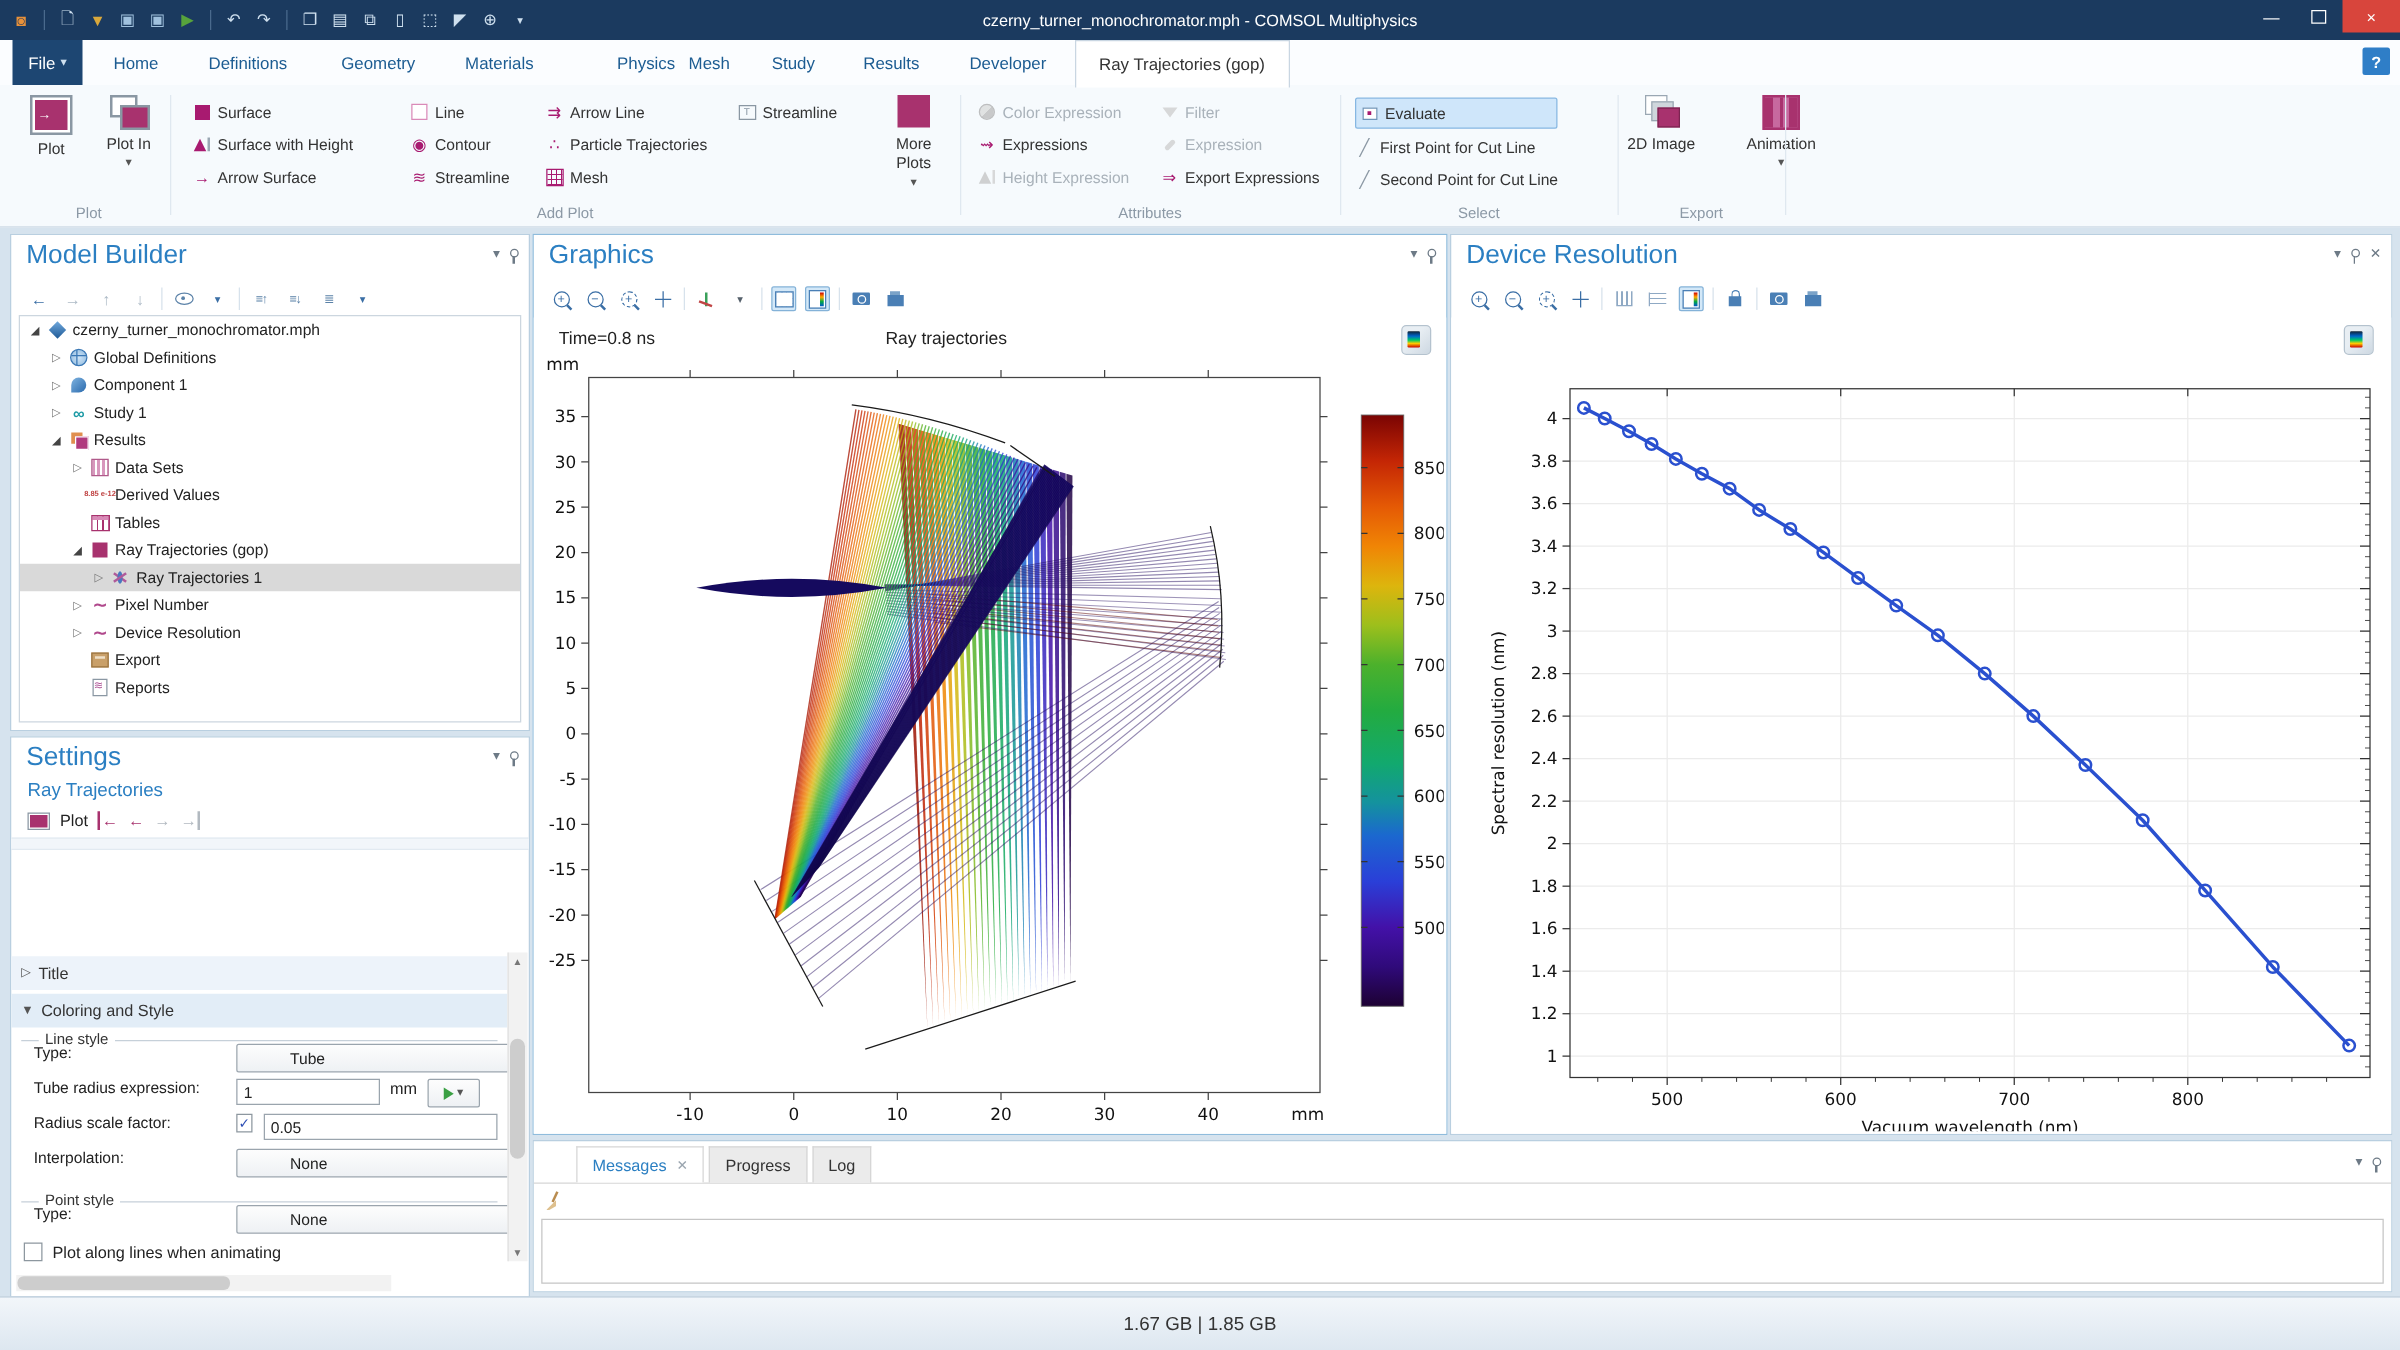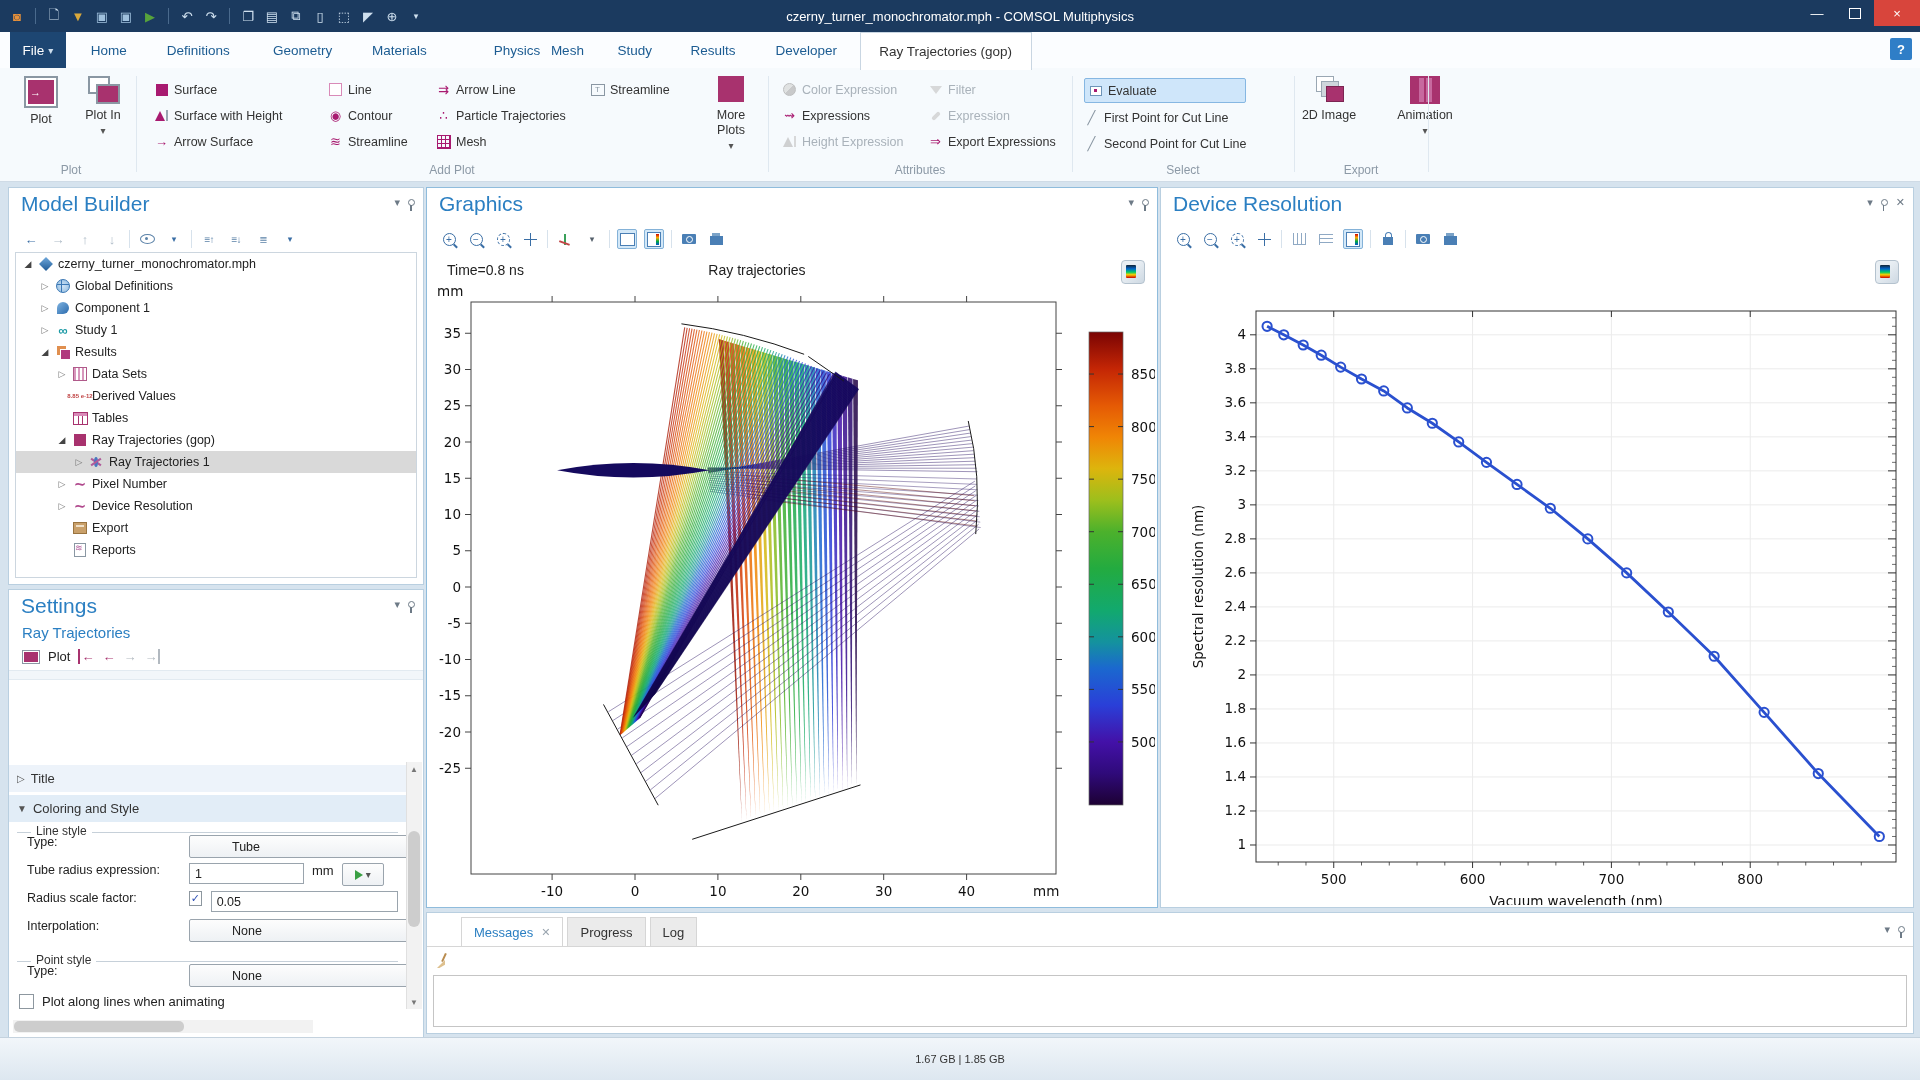--- a/index.html
+++ b/index.html
@@ -120,21 +120,21 @@
   .vscroll .sa{position:absolute;left:0;width:14px;height:14px;color:#777;font-size:8px;display:flex;align-items:center;justify-content:center;}
   .hscroll{position:absolute;left:4px;bottom:4px;width:300px;height:13px;background:#f2f2f2;}
   .hscroll .thumb{position:absolute;left:1px;top:1px;width:170px;height:11px;background:#cdcdcd;border-radius:5px;}
   
   .mtab{display:flex;align-items:center;height:28px;padding:0 12px;font-size:13px;color:#333;background:#ebebeb;border:1px solid #d6d6d6;border-bottom:none;gap:8px;}
   .mtab.active{background:#fff;color:#2b7fc2;margin-left:28px;}
   .broom{position:relative;width:16px;height:16px;}
   .broom:before{content:"";position:absolute;left:8px;top:0;width:2px;height:9px;background:#b98c4f;transform:rotate(25deg);}
   .broom:after{content:"";position:absolute;left:2px;top:7px;width:8px;height:8px;background:#dec08e;clip-path:polygon(0 100%,100% 0,100% 60%,30% 100%);}
   
-  #statusbar{position:absolute;left:0;bottom:0;width:1920px;height:42px;background:linear-gradient(#f2f6fa,#dde7f0);border-top:1px solid #c4d2de;display:flex;align-items:center;justify-content:center;font-size:11px;color:#333;}
+  #statusbar{position:absolute;left:0;bottom:0;width:1920px;height:42px;background:linear-gradient(#f2f6fa,#dde7f0);border-top:1px solid #c4d2de;display:flex;align-items:center;justify-content:center;font-size:15px;color:#333;}
   svg text{font-family:"DejaVu Sans","Liberation Sans",sans-serif;}
 </style>
 </head>
 <body>
 
 <div id="app">
 
   <div id="titlebar">
     <div id="tb-icons">
         <span class="tb-ic" style="color: rgb(232, 145, 58);">◙</span>

